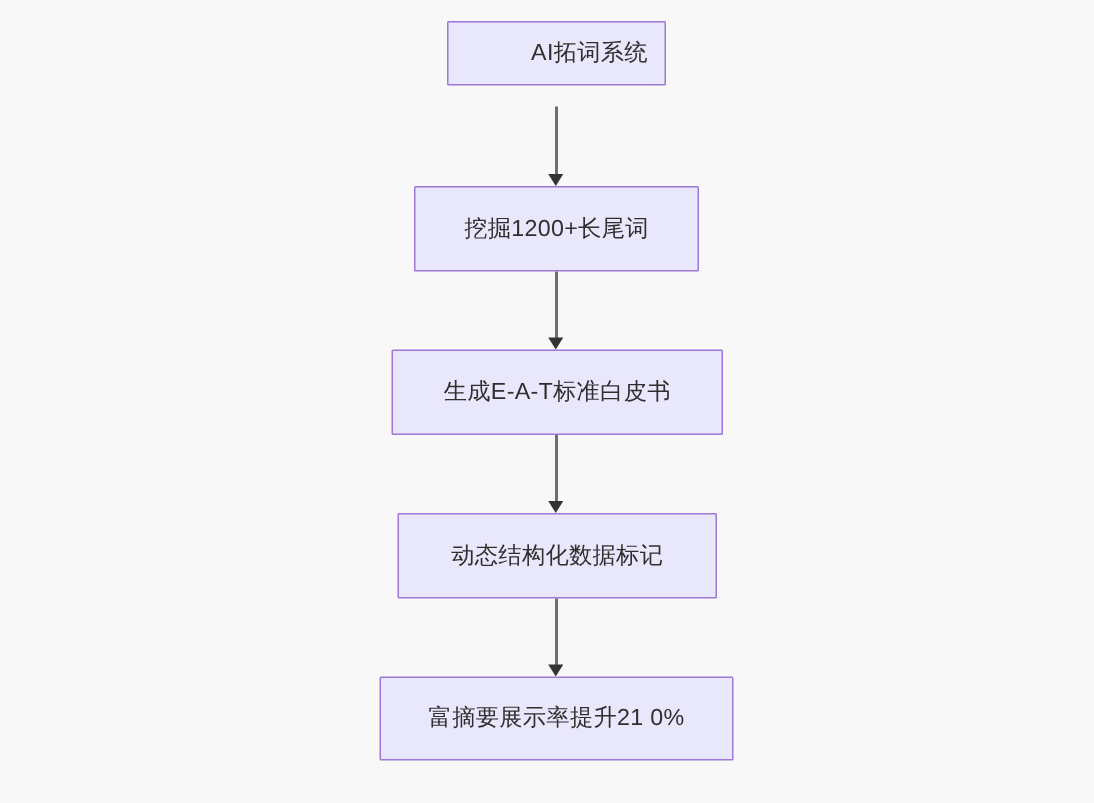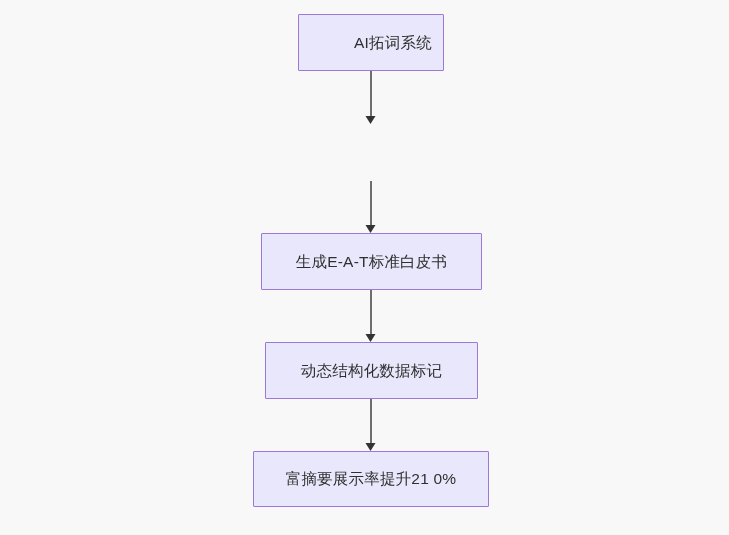--- a/index.html
+++ b/index.html
@@ -59,24 +59,27 @@
     border-right: 5.5px solid transparent;
     border-top: 8.5px solid #333333;
     transform: translateX(-5.5px);
   }
 </style>
 </head>
 <body style="background: rgb(248, 248, 249);">
 
 <div id="flowchart">
 
-  <div class="node" id="node-n1" style="left: 298px; top: 14px; width: 146px; height: 57px; background: rgb(233, 231, 251); border-color: rgb(157, 120, 214); color: rgb(47, 47, 47); padding-left: 44px;">
+  <div class="node" id="node-n1" style="left: 298px; top: 14px; width: 146px; height: 43px; background: rgb(233, 231, 251); border-color: rgb(157, 120, 214); color: rgb(47, 47, 47); padding-left: 44px;">
     <span class="node-label">AI拓词系统</span>
   </div>
 
+  <div class="node" id="node-n2" style="left: 276px; top: 124px; width: 190px; height: 57px; background: rgb(233, 231, 251); border-color: rgb(157, 120, 214); color: rgb(47, 47, 47);">
+    <span class="node-label">挖掘1200+长尾词</span>
+  </div>
 
   <div class="node" id="node-n4" style="left: 265px; top: 342px; width: 213px; height: 57px; background: rgb(233, 231, 251); border-color: rgb(157, 120, 214); color: rgb(47, 47, 47);">
     <span class="node-label">动态结构化数据标记</span>
   </div>
 
   <div class="node" id="node-n3" style="left: 261px; top: 233px; width: 221px; height: 57px; background: rgb(233, 231, 251); border-color: rgb(157, 120, 214); color: rgb(47, 47, 47);">
     <span class="node-label">生成E-A-T标准白皮书</span>
   </div>
 
   <div class="node" id="node-n5" style="left: 253px; top: 451px; width: 236px; height: 56px; background: rgb(233, 231, 251); border-color: rgb(157, 120, 214); color: rgb(47, 47, 47); justify-content: center;">

